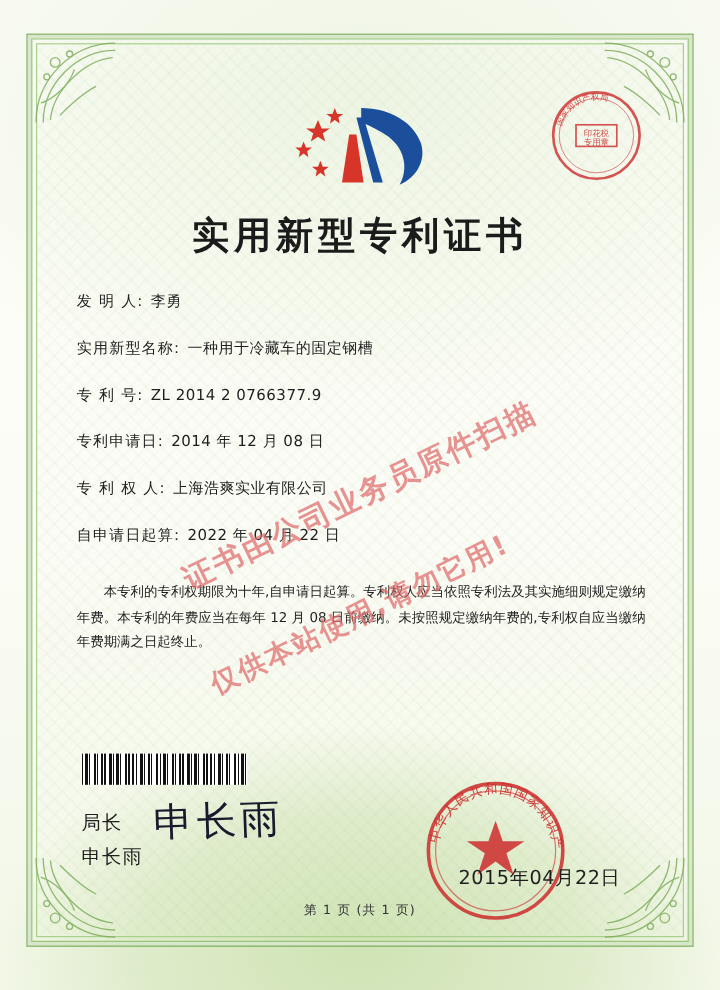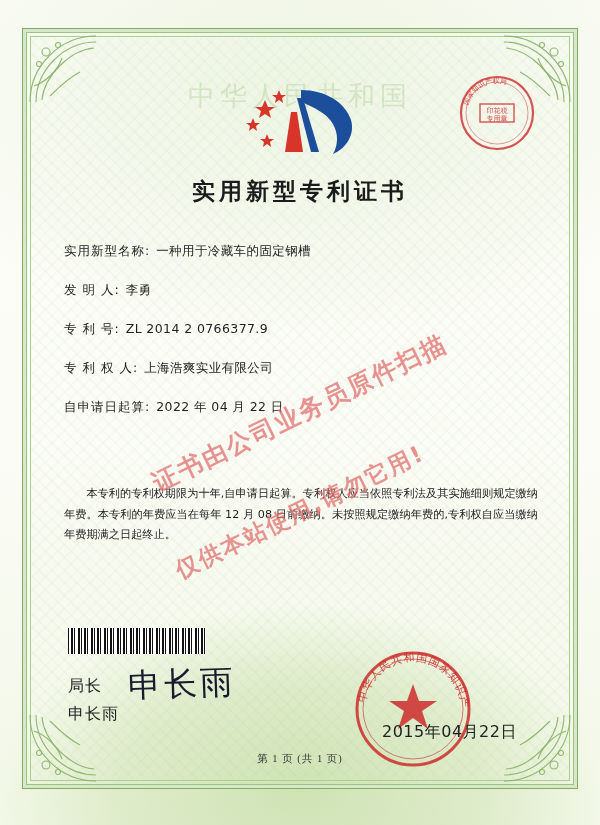--- a/index.html
+++ b/index.html
@@ -86,21 +86,21 @@
     right: 64px; top: 74px;
     width: 78px; height: 78px;
     pointer-events: none;
   }
 
   
   .main-title {
     position: absolute;
     top: 176px; left: 0; right: 0;
     text-align: center;
-    font-size: 23px;
+    font-size: 31px;
     font-weight: bold;
     letter-spacing: 4px;
     color: #1b1b1b;
     font-family: "DejaVu Sans", "Liberation Sans", sans-serif;
   }
 
   .cert-no {
     position: absolute;
     left: 62px; top: 98px;
     font-size: 12.5px;
@@ -190,21 +190,20 @@
     letter-spacing: 0.5px;
   }
 
   .page-no {
     position: absolute;
     left: 0; right: 0; top: 752px;
     text-align: center;
     font-size: 10.5px;
     color: #333;
     letter-spacing: 1px;
-    font-family: Liberation Serif, serif;
   }
 
   
   .watermark {
     position: absolute;
     left: 50%; top: 50%;
     transform: translate(-50%, -50%) rotate(-26deg);
     width: 760px;
     text-align: center;
     font-size: 25px;
@@ -280,21 +279,20 @@
         <path d="M18 70 C20 46 46 20 70 18"></path>
         <path d="M10 56 C22 52 34 40 38 28"></path>
         <path d="M26 66 C34 58 44 48 56 42"></path>
         <circle cx="22" cy="22" r="4"></circle>
         <circle cx="34" cy="15" r="2.5"></circle>
         <circle cx="15" cy="34" r="2.5"></circle>
       </g>
     </svg>
   </div>
 
-  <div class="ghost-title">中华人民共和国</div>
 
 
   <div class="emblem">
     <svg width="118" height="78" viewBox="0 0 118 78">
 
       <path d="M60 8 C84 8 104 20 110 38 C114 52 106 66 92 72 C100 58 96 40 80 30 C72 25 66 22 60 20 Z" fill="#1b4f9c"></path>
       <path d="M56 16 L70 70 L78 70 L62 16 Z" fill="#1b4f9c"></path>
       <path d="M50 30 L44 70 L62 70 L56 30 Z" fill="#d8352a"></path>
       <g fill="#d8352a">
         <polygon points="24,18 27,25 34,25 28,29 30,36 24,32 18,36 20,29 14,25 21,25"></polygon>
@@ -316,30 +314,34 @@
       <text font-size="7" fill="#cc2b2b" opacity="0.85" font-family="DejaVu Sans, sans-serif">
         <textPath href="#tr-arc" startOffset="8%">国家知识产权局</textPath>
       </text>
     </svg>
   </div>
 
   <div class="main-title">实用新型专利证书</div>
 
   <div class="fields">
     <div class="field-row">
+      <span class="field-label">发 明 人:</span>
+      <span class="field-value">李勇</span>
+    </div>
+    <div class="field-row">
       <span class="field-label">实用新型名称:</span>
       <span class="field-value">一种用于冷藏车的固定钢槽</span>
     </div>
     <div class="field-row">
-      <span class="field-label">发 明 人:</span>
-      <span class="field-value">李勇</span>
-    </div>
-    <div class="field-row">
       <span class="field-label">专 利 号:</span>
       <span class="field-value">ZL 2014 2 0766377.9</span>
+    </div>
+    <div class="field-row">
+      <span class="field-label">专利申请日:</span>
+      <span class="field-value">2014 年 12 月 08 日</span>
     </div>
     <div class="field-row">
       <span class="field-label">专 利 权 人:</span>
       <span class="field-value">上海浩爽实业有限公司</span>
     </div>
     <div class="field-row">
       <span class="field-label">自申请日起算:</span>
       <span class="field-value">2022 年 04 月 22 日</span>
     </div>
   </div>

